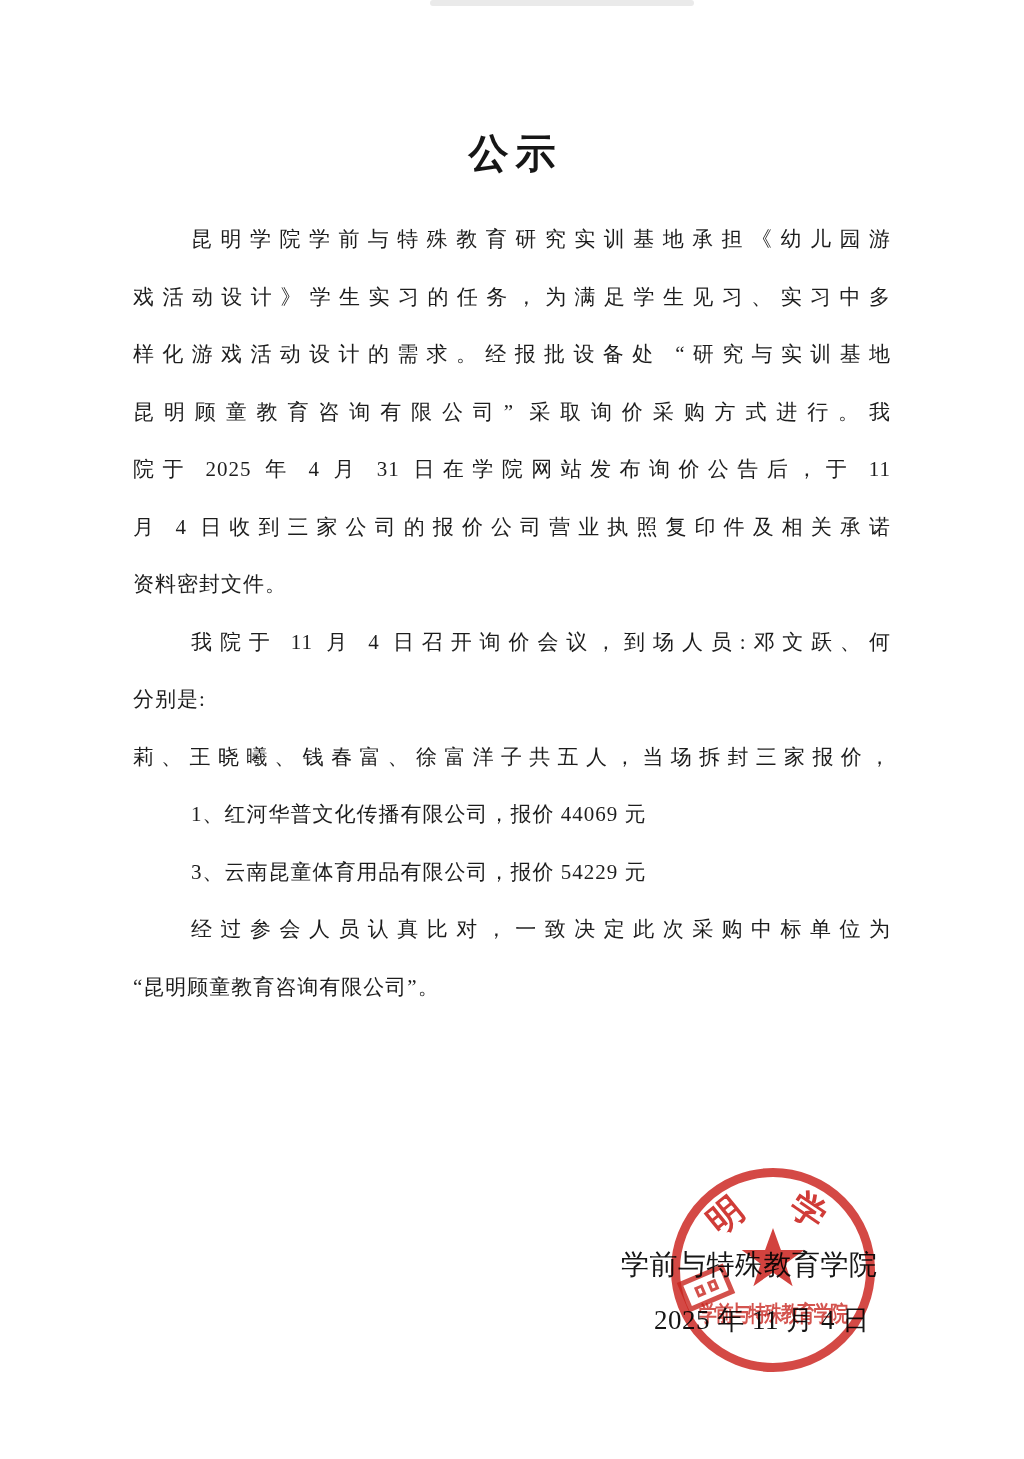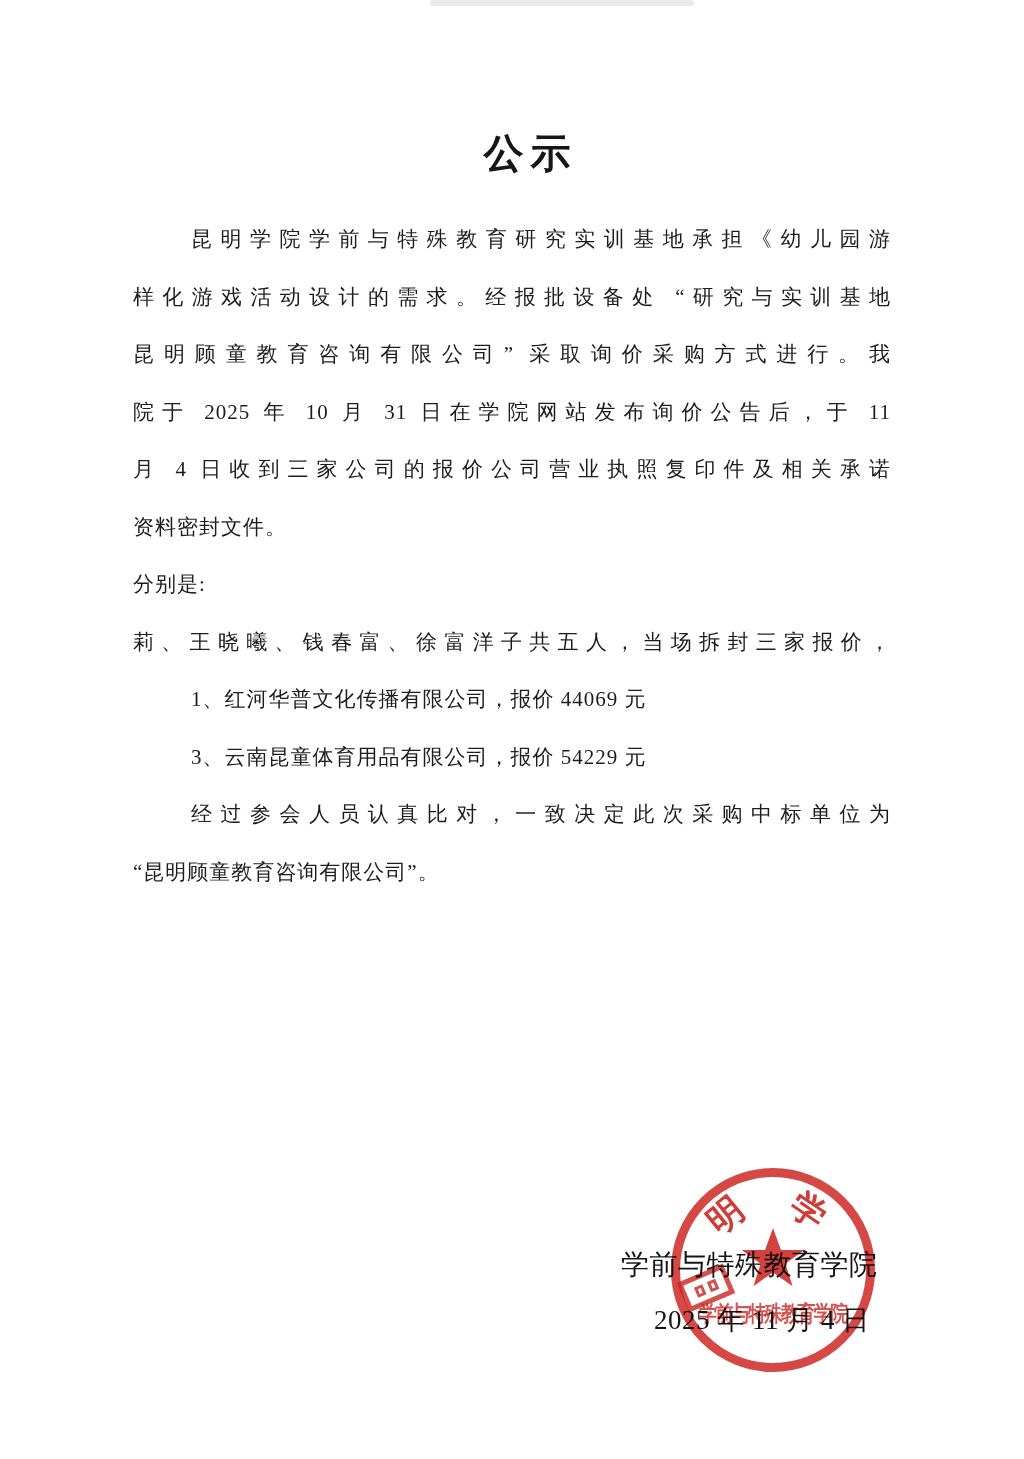--- a/index.html
+++ b/index.html
@@ -14,21 +14,21 @@
   }
   .scan-artifact {
     position: absolute;
     left: 430px; top: 0;
     width: 264px; height: 6px;
     background: #eaeaea;
     border-radius: 3px;
   }
   .doc-title {
     position: absolute;
-    left: 148px; top: 126px;
+    left: 133px; top: 126px;
     width: 758px;
     text-align: center;
     font-family: "DejaVu Sans", "Liberation Sans", sans-serif;
     font-weight: 800;
     font-size: 40px;
     letter-spacing: 7px;
     text-indent: 7px; 
     color: #161616;
   }
   .body-lines {
@@ -124,25 +124,27 @@
 <body>
 
 <div class="page">
 
   <div class="scan-artifact"></div>
 
   <div class="doc-title">公示</div>
 
   <div class="body-lines">
     <div class="line indent justify">昆明学院学前与特殊教育研究实训基地承担《幼儿园游</div>
+    <div class="line justify">戏活动设计》学生实习的任务，为满足学生见习、实习中多</div>
     <div class="line justify">样化游戏活动设计的需求。经报批设备处 “研究与实训基地</div>
     <div class="line justify">昆明顾童教育咨询有限公司” 采取询价采购方式进行。我</div>
-    <div class="line justify">院于 2025 年 10 月 31 日在学院网站发布询价公告后，于 11</div>
+    <div class="line justify">院于 2025 年 4 月 31 日在学院网站发布询价公告后，于 11</div>
     <div class="line justify">月 4 日收到三家公司的报价公司营业执照复印件及相关承诺</div>
     <div class="line">资料密封文件。</div>
+    <div class="line indent justify">我院于 11 月 4 日召开询价会议，到场人员:邓文跃、何</div>
     <div class="line">分别是:</div>
     <div class="line justify">莉、王晓曦、钱春富、徐富洋子共五人，当场拆封三家报价，</div>
     <div class="line indent">1、红河华普文化传播有限公司，报价 44069 元</div>
     <div class="line indent">3、云南昆童体育用品有限公司，报价 54229 元</div>
     <div class="line indent justify">经过参会人员认真比对，一致决定此次采购中标单位为</div>
     <div class="line">“昆明顾童教育咨询有限公司”。</div>
   </div>
 
   <div class="signer">学前与特殊教育学院</div>
   <div class="sign-date">2025 年 11 月 4 日</div>

